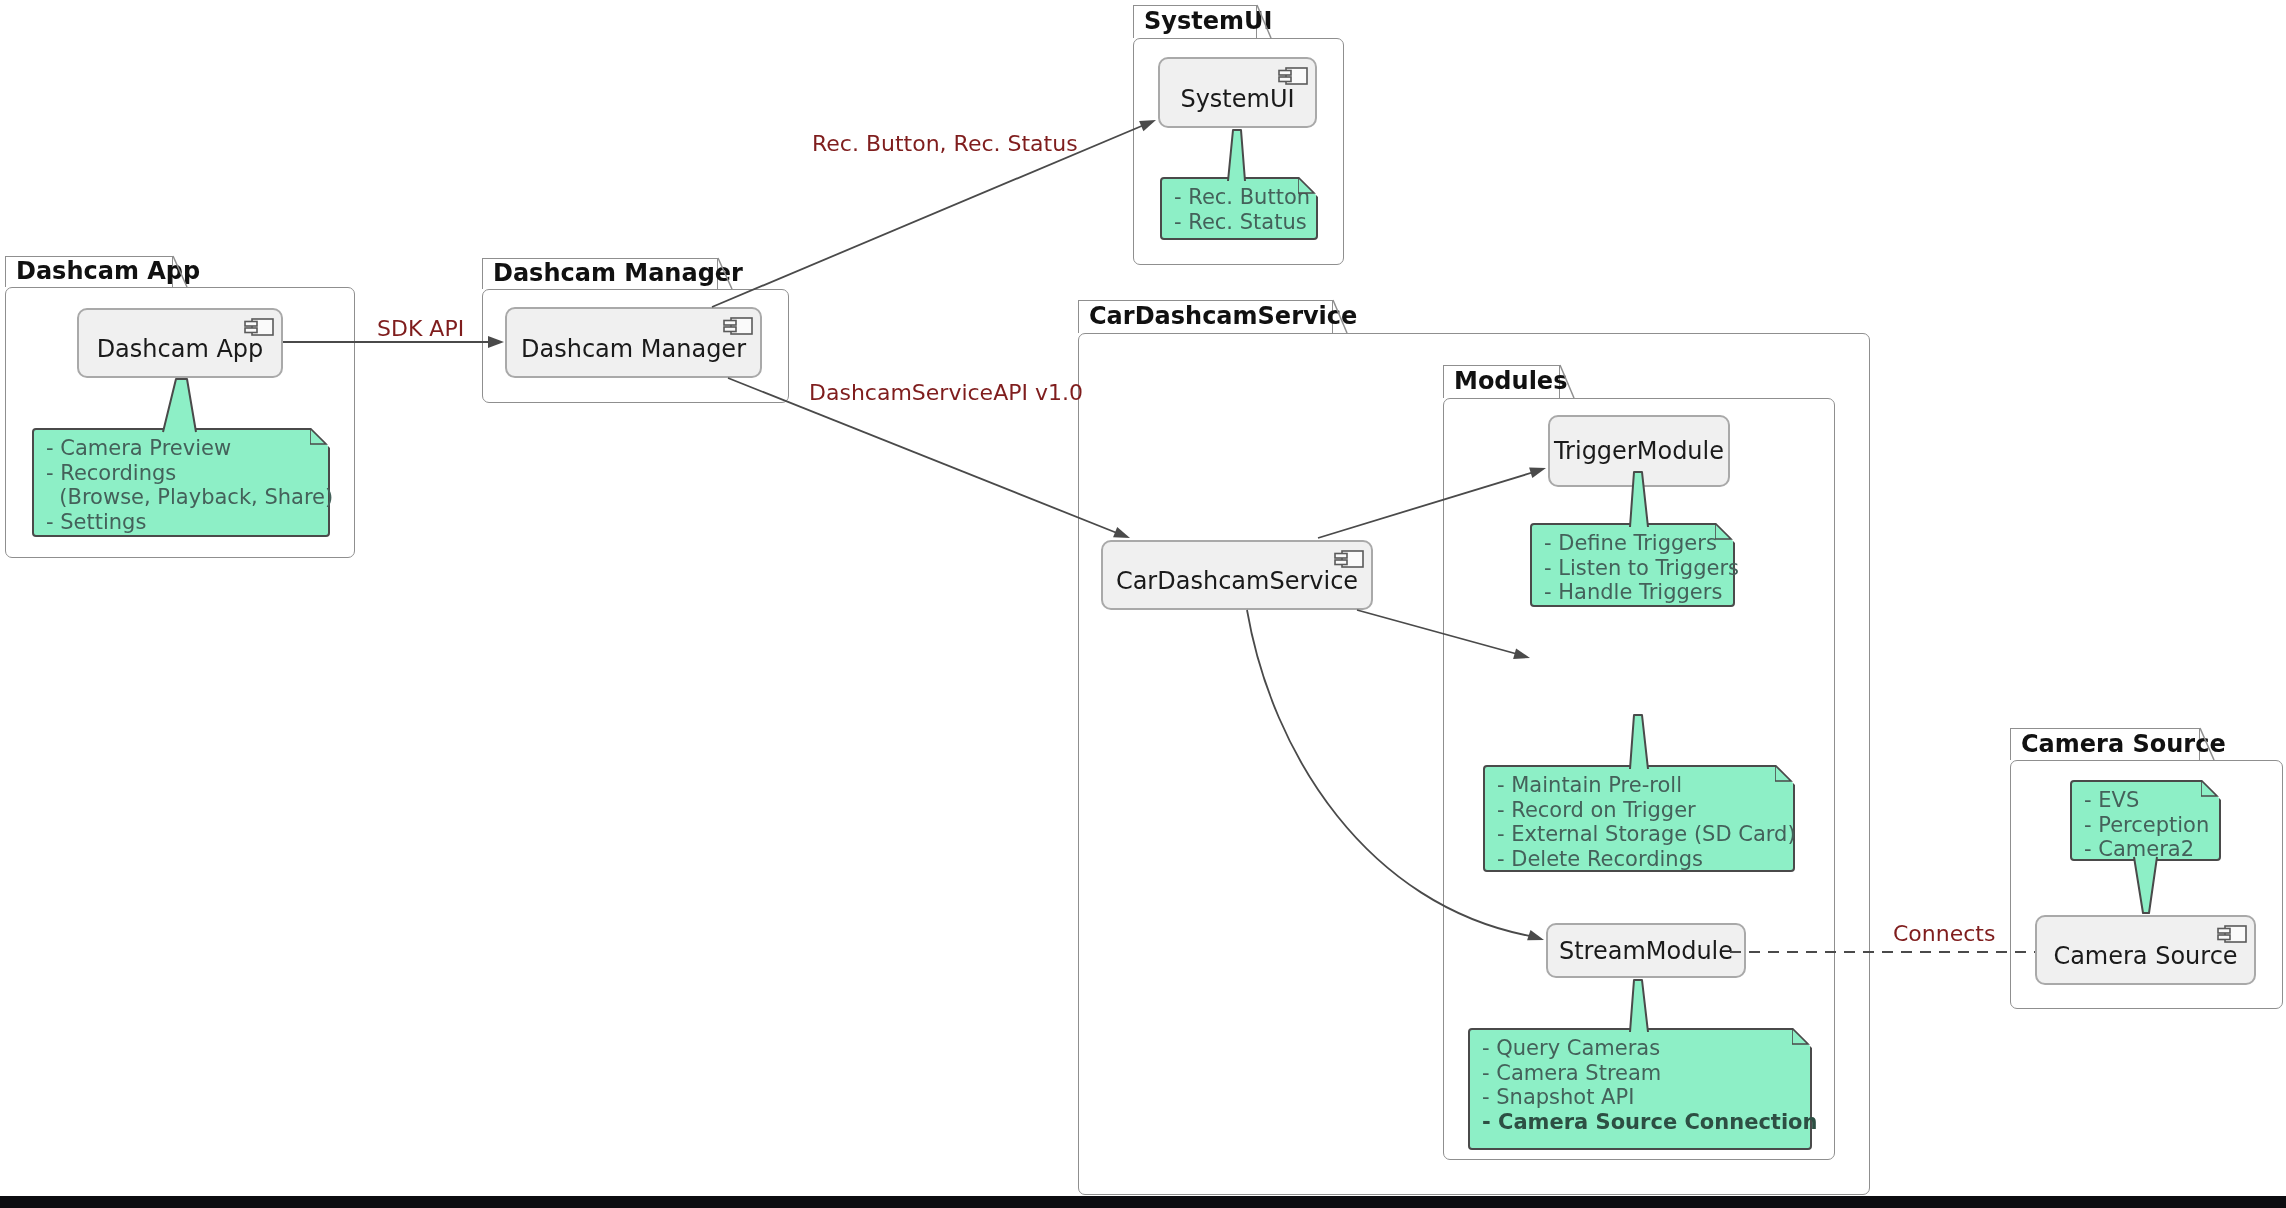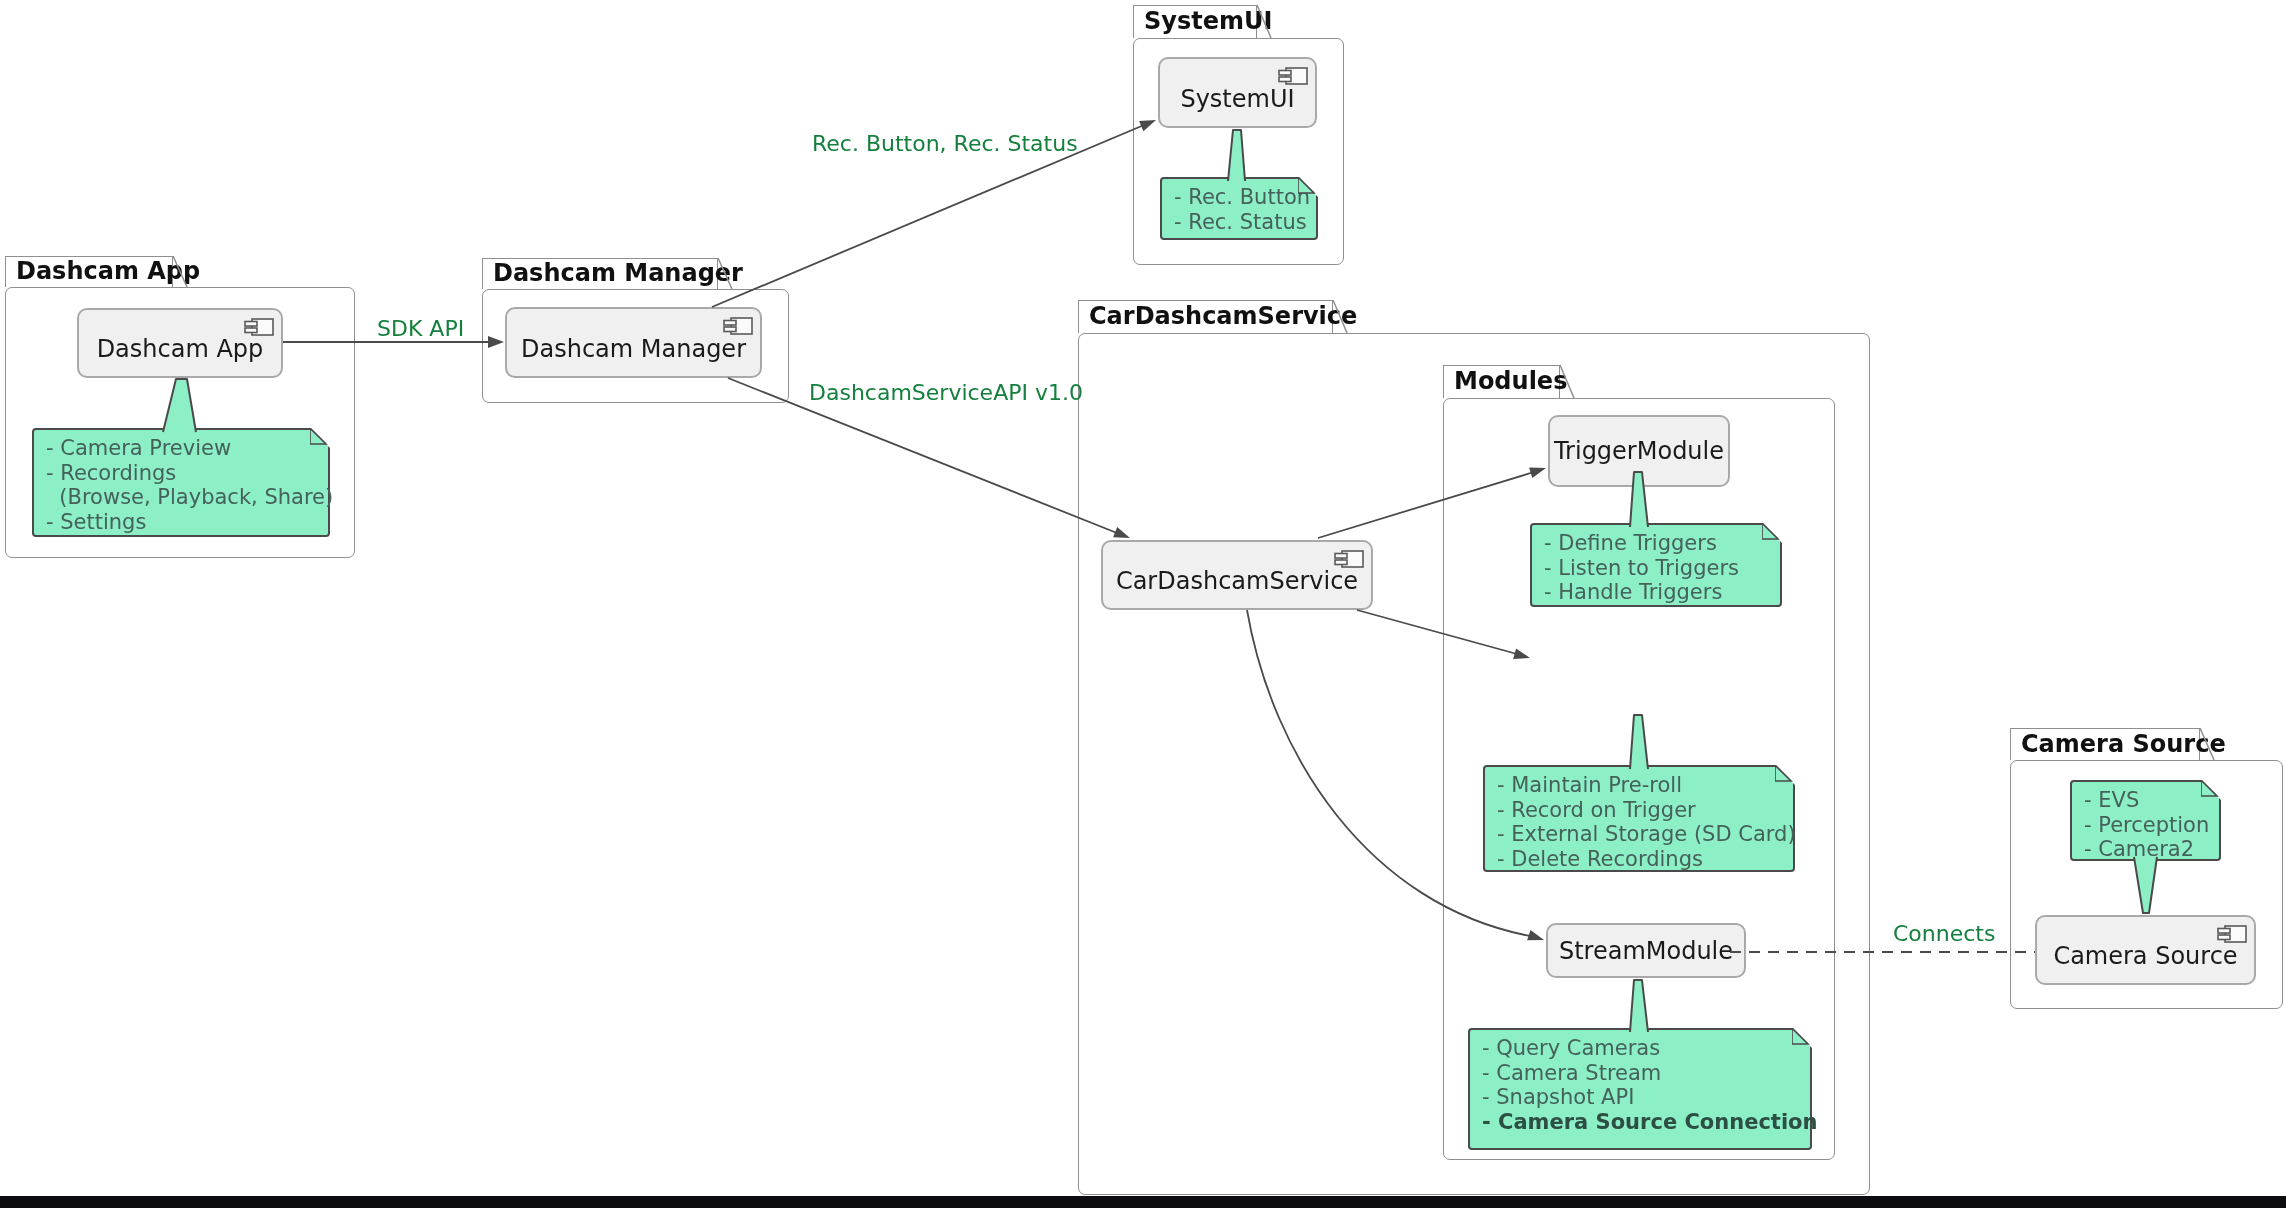--- a/index.html
+++ b/index.html
@@ -23,21 +23,21 @@
   .comp.has-icon{padding-top:12px;}
   .comp .cicon{position:absolute;top:8px;right:7px;}
   .note{
     position:absolute;background:#8defc6;border:2px solid #4a4a4a;border-radius:4px;
     box-sizing:border-box;padding:6px 12px;color:#44615a;font-size:21px;line-height:24.5px;
   }
   .note .nline{white-space:pre;}
   .note .nline.bold{font-weight:bold;color:#2d4f43;}
   .note .fold{position:absolute;top:-2px;right:-2px;}
   .edge-label{
-    position:absolute;font-size:22px;color:#15803d;white-space:nowrap;
+    position:absolute;font-size:22px;color:#7f1d1d;white-space:nowrap;
   }
   .overlay{position:absolute;left:0;top:0;pointer-events:none;}
   .bottom-bar{position:absolute;left:0;top:1196px;width:2286px;height:12px;background:#0c0c10;}
 </style>
 </head>
 <body>
 
 <div class="canvas">
 
   <div class="pkg-body" style="left:5px;top:287px;width:348px;height:269px"></div>
@@ -124,21 +124,21 @@
     <div class="nline">- Settings</div>
   </div>
   <div class="note" style="left:1160px;top:177px;width:158px;height:63px">
     <svg class="fold" width="20" height="20" viewBox="0 0 20 20">
         <path d="M0,0 L20,0 L20,20 Z" fill="#ffffff"></path>
         <path d="M0,0 L16,16 L0,16 Z" fill="#8defc6" stroke="#4a4a4a" stroke-width="1.6"></path>
       </svg>
     <div class="nline">- Rec. Button</div>
     <div class="nline">- Rec. Status</div>
   </div>
-  <div class="note" style="left:1530px;top:523px;width:252px;height:84px">
+  <div class="note" style="left:1530px;top:523px;width:205px;height:84px">
     <svg class="fold" width="20" height="20" viewBox="0 0 20 20">
         <path d="M0,0 L20,0 L20,20 Z" fill="#ffffff"></path>
         <path d="M0,0 L16,16 L0,16 Z" fill="#8defc6" stroke="#4a4a4a" stroke-width="1.6"></path>
       </svg>
     <div class="nline">- Define Triggers</div>
     <div class="nline">- Listen to Triggers</div>
     <div class="nline">- Handle Triggers</div>
   </div>
   <div class="note" style="left:1483px;top:765px;width:312px;height:107px">
     <svg class="fold" width="20" height="20" viewBox="0 0 20 20">

